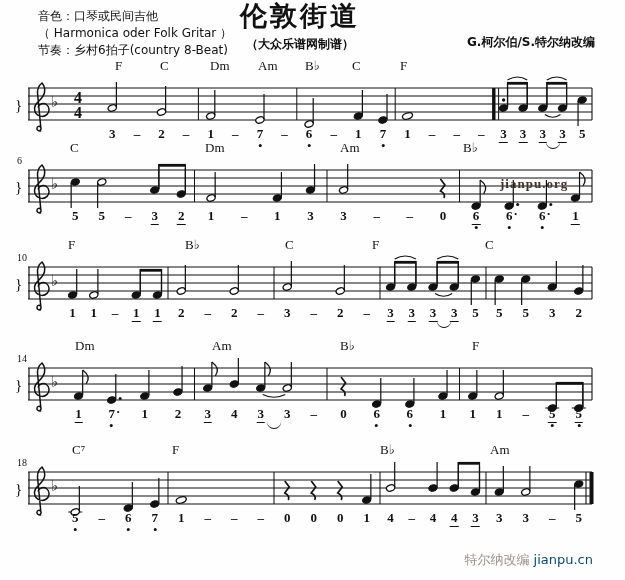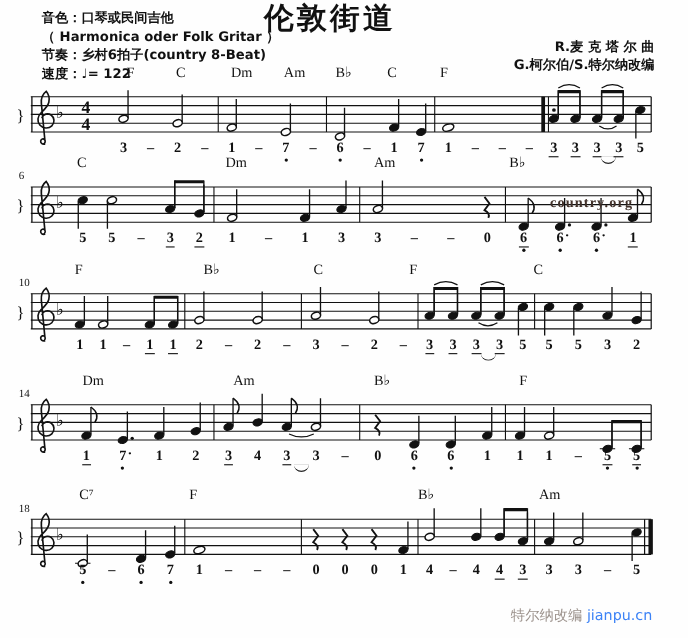--- a/index.html
+++ b/index.html
@@ -1,21 +1,21 @@
 <!DOCTYPE html>
 <html><head>
 <meta charset="utf-8">
 <style>
   html,body{margin:0;padding:0;}
   body{width:625px;height:580px;background:#fefefe;overflow:hidden;
        font-family:"DejaVu Sans","Liberation Sans",sans-serif;color:#111;}
   #page{position:relative;width:625px;height:580px;background:#fefefe;}
 
   
-  .meta-left{position:absolute;left:38px;top:8px;font-size:12px;font-weight:bold;line-height:17px;white-space:nowrap;}
+  .meta-left{position:absolute;left:38px;top:8px;font-size:12px;font-weight:normal;line-height:17px;white-space:nowrap;}
   .title{position:absolute;left:300px;top:-2px;transform:translateX(-50%);
          font-size:27px;font-weight:bold;letter-spacing:3px;white-space:nowrap;}
   .subtitle{position:absolute;left:300px;top:36px;transform:translateX(-50%);
             font-size:12px;font-weight:bold;white-space:nowrap;}
   .credits{position:absolute;right:30px;top:34px;text-align:right;font-size:12px;font-weight:bold;line-height:17px;white-space:nowrap;}
 
   
   .system{position:absolute;left:14px;width:600px;height:116px;}
   .chords{position:absolute;top:0;left:0;right:0;height:16px;}
   .chord{position:absolute;top:0;font:13px "Liberation Serif","DejaVu Serif",serif;color:#111;white-space:nowrap;}
@@ -28,35 +28,34 @@
   .num.lo{position:absolute;}
   .num.lo::after{content:"";position:absolute;left:50%;margin-left:-1.5px;bottom:-5px;width:3px;height:3px;border-radius:50%;background:#111;}
   .ad{position:absolute;left:100%;top:-2px;font-weight:bold;font-size:13px;}
   .narc{position:absolute;top:16px;width:14px;height:6px;
         border-bottom:1.3px solid #111;border-radius:0 0 10px 10px;}
   .watermark{position:absolute;left:486px;top:36px;font:bold 13px "Liberation Serif",serif;
              letter-spacing:1px;color:#42322b;}
 
   .footer{position:absolute;right:32px;top:551px;font-size:13px;white-space:nowrap;}
   .footer .cn{color:#9b918b;}
-  .footer .url{color:#3b82f6;}
+  .footer .url{color:#0c4a6e;}
 </style>
 </head>
 <body>
 
 <div id="page">
   <div class="meta-left">
     <div>音色：口琴或民间吉他</div>
     <div>（ Harmonica oder Folk Gritar ）</div>
     <div>节奏：乡村6拍子(country 8-Beat)</div>
-    <div>速度：♩= 122</div>
   </div>
   <div class="title">伦敦街道</div>
+  <div class="subtitle">（大众乐谱网制谱）</div>
   <div class="credits">
-    <div>R.麦 克 塔 尔 曲</div>
     <div>G.柯尔伯/S.特尔纳改编</div>
   </div>
 
   <div id="score">
       <div class="system" style="top: 58px;">
         <div class="chords">
           <span class="chord" style="left: 101px;">F</span>
           <span class="chord" style="left: 146px;">C</span>
           <span class="chord" style="left: 196px;">Dm</span>
           <span class="chord" style="left: 244px;">Am</span>
@@ -212,21 +211,21 @@
           <span class="num" style="left: 296.438px;">3</span>
           <span class="num" style="left: 329.562px;">3</span>
           <span class="num" style="left: 362.688px;">–</span>
           <span class="num" style="left: 395.812px;">–</span>
           <span class="num" style="left: 428.938px;">0</span>
           <span class="num u lo" style="left: 462.062px;">6</span>
           <span class="num lo" style="left: 495.188px;">6<span class="ad">·</span></span>
           <span class="num lo" style="left: 528.312px;">6<span class="ad">·</span></span>
           <span class="num u" style="left: 561.438px;">1</span>
         </div>
-        <span class="watermark">country.org</span>
+        <span class="watermark">jianpu.org</span>
       </div>
       <div class="system" style="top: 237px;">
         <span class="mnum">10</span>
         <div class="chords">
           <span class="chord" style="left: 54px;">F</span>
           <span class="chord" style="left: 171px;">B♭</span>
           <span class="chord" style="left: 271px;">C</span>
           <span class="chord" style="left: 358px;">F</span>
           <span class="chord" style="left: 471px;">C</span>
         </div>

